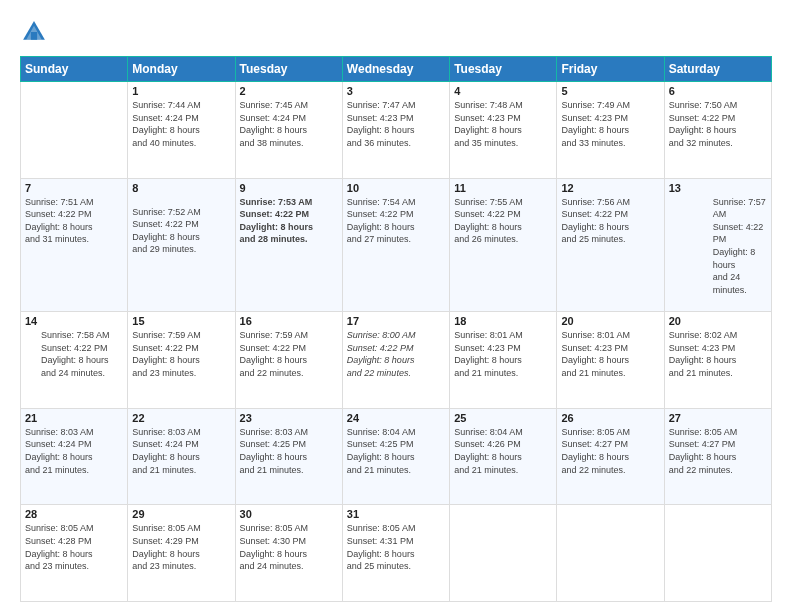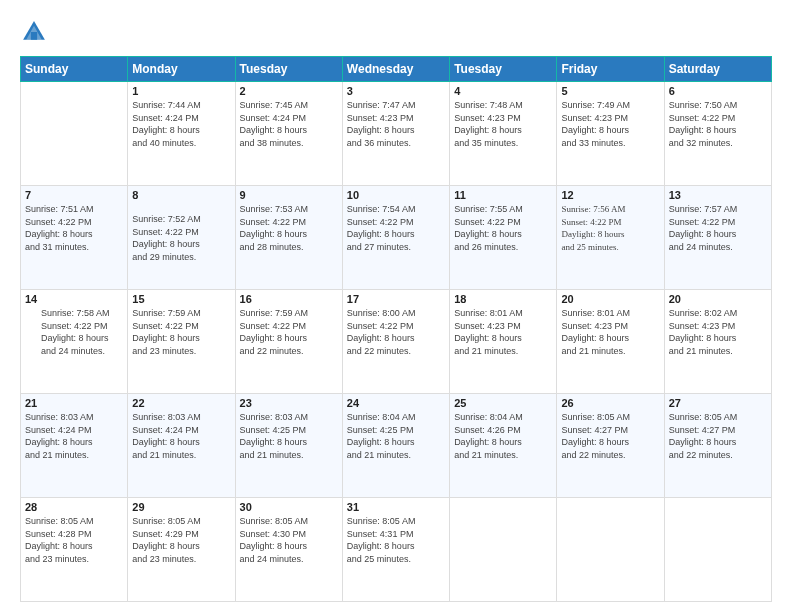--- a/index.html
+++ b/index.html
@@ -192,49 +192,49 @@
           </td>
           <td>
             <span class="day-num">8</span>
             <div class="day-info" style="white-space: pre-line; margin-top: 12px;">Sunrise: 7:52 AM
 Sunset: 4:22 PM
 Daylight: 8 hours
 and 29 minutes.</div>
           </td>
           <td>
             <span class="day-num">9</span>
-            <div class="day-info" style="white-space: pre-line;">Sunrise: 7:53 AM
+            <div class="day-info" style="white-space: pre-line; font-weight: bold;">Sunrise: 7:53 AM
 Sunset: 4:22 PM
 Daylight: 8 hours
 and 28 minutes.</div>
           </td>
           <td>
             <span class="day-num">10</span>
             <div class="day-info" style="white-space: pre-line;">Sunrise: 7:54 AM
 Sunset: 4:22 PM
 Daylight: 8 hours
 and 27 minutes.</div>
           </td>
           <td>
             <span class="day-num">11</span>
             <div class="day-info" style="white-space: pre-line;">Sunrise: 7:55 AM
 Sunset: 4:22 PM
 Daylight: 8 hours
 and 26 minutes.</div>
           </td>
           <td>
             <span class="day-num">12</span>
-            <div class="day-info" style="white-space: pre-line; font-family: Liberation Serif, serif;">Sunrise: 7:56 AM
+            <div class="day-info" style="white-space: pre-line;">Sunrise: 7:56 AM
 Sunset: 4:22 PM
 Daylight: 8 hours
 and 25 minutes.</div>
           </td>
           <td>
             <span class="day-num">13</span>
-            <div class="day-info" style="white-space: pre-line;">Sunrise: 7:57 AM
+            <div class="day-info" style="white-space: pre-line; margin-left: 44px;">Sunrise: 7:57 AM
 Sunset: 4:22 PM
 Daylight: 8 hours
 and 24 minutes.</div>
           </td>
         </tr>
         <tr>
           <td>
             <span class="day-num">14</span>
             <div class="day-info" style="white-space: pre-line; margin-left: 16px;">Sunrise: 7:58 AM
 Sunset: 4:22 PM
@@ -250,21 +250,21 @@
           </td>
           <td>
             <span class="day-num">16</span>
             <div class="day-info" style="white-space: pre-line;">Sunrise: 7:59 AM
 Sunset: 4:22 PM
 Daylight: 8 hours
 and 22 minutes.</div>
           </td>
           <td>
             <span class="day-num">17</span>
-            <div class="day-info" style="white-space: pre-line;">Sunrise: 8:00 AM
+            <div class="day-info" style="white-space: pre-line; font-style: italic;">Sunrise: 8:00 AM
 Sunset: 4:22 PM
 Daylight: 8 hours
 and 22 minutes.</div>
           </td>
           <td>
             <span class="day-num">18</span>
             <div class="day-info" style="white-space: pre-line;">Sunrise: 8:01 AM
 Sunset: 4:23 PM
 Daylight: 8 hours
 and 21 minutes.</div>

